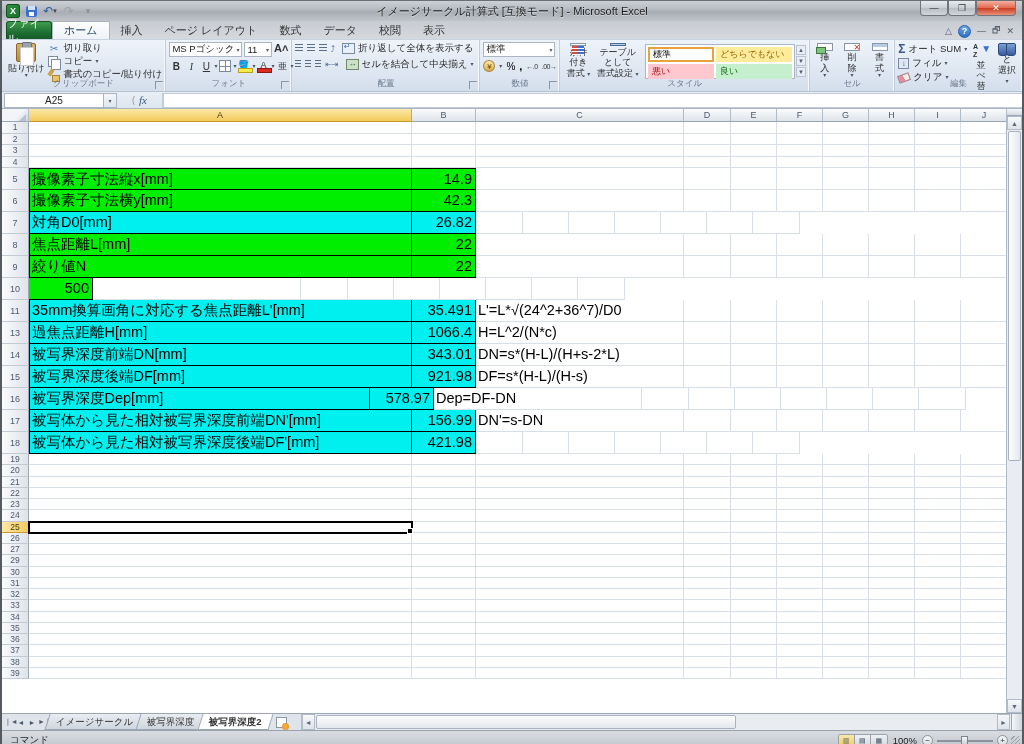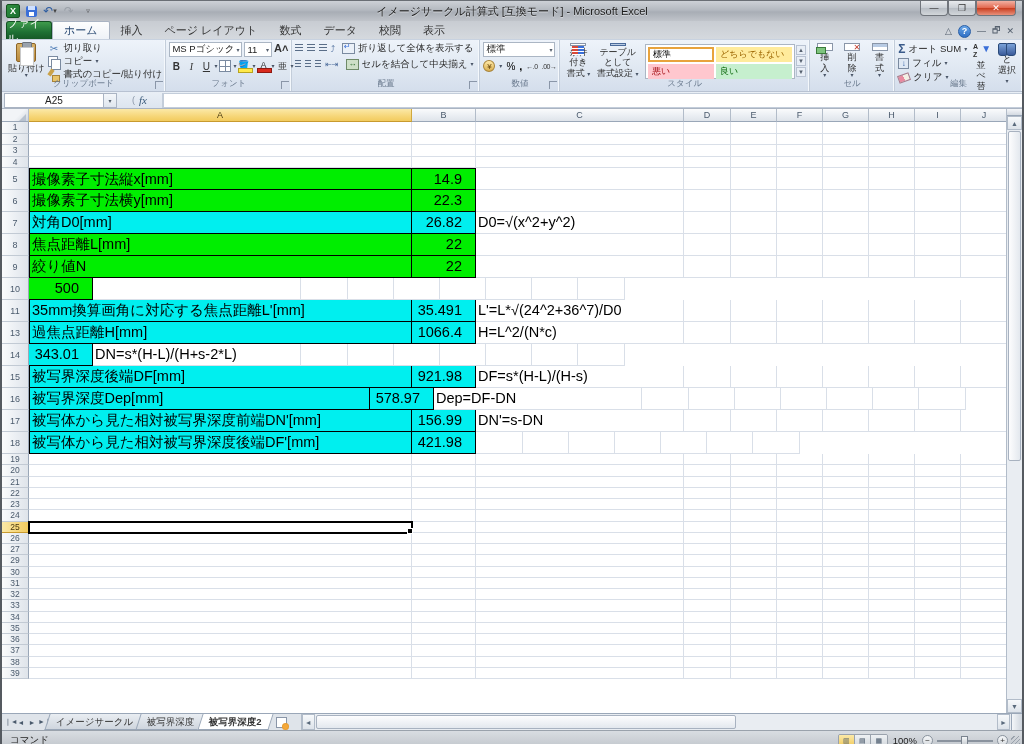--- a/index.html
+++ b/index.html
@@ -173,21 +173,21 @@
   .ch.sel { background:linear-gradient(180deg,#fbe9a8,#f6d678 60%,#f2cb5e); border-right:1px solid #d0a83e; border-bottom:1px solid #c89a2e; color:#4a3a10; }
   #gridbody { position:absolute; left:0; top:13px; width:1007px; height:591px; overflow:hidden; }
   .g-row { display:flex; }
   .rh { width:27px; background:linear-gradient(90deg,#fafbfc,#e9edf2 60%,#dfe4ea);
     border-right:1px solid #9aa7b8; border-bottom:1px solid #c2cad4;
     font-size:8.5px; color:#4a5a6c; display:flex; align-items:center; justify-content:center; }
   .rh.sel { background:linear-gradient(90deg,#fbe9a8,#f2cb5e); border-bottom:1px solid #c89a2e; color:#4a3a10; }
   .gc { border-right:1px solid #d9dfe8; border-bottom:1px solid #d9dfe8; overflow:visible;
     font-size:14.5px; color:#000; white-space:nowrap; line-height:1.45;
     font-family:"Liberation Sans","DejaVu Sans",sans-serif; }
-  .gc.vA { padding-left:2px; } .gc.vB { text-align:right; padding-right:13px; }
+  .gc.vA { padding-left:2px; } .gc.vB { text-align:right; padding-right:3px; }
   .gc.vC { padding-left:2px; z-index:2; position:relative; background:transparent; }
   .gc.boxed { border-right:1px solid #000; border-bottom:1px solid #000; }
   .gc.boxedL { border-left:1px solid #000; }
   .gc.boxedT { border-top:1px solid #000; }
   .row-sm .gc,.row-sm .rh { height:11.5px; }
   .row-lg .gc,.row-lg .rh { height:22px; }
   .row-xs .gc,.row-xs .rh { height:11.25px; }
   .row-lg .rh { font-size:9px; }
   .gc.selcell { outline:2px solid #000; outline-offset:-1px; position:relative; z-index:3; }
   .gc.selcell:after { content:""; position:absolute; right:-2px; bottom:-2px; width:4px; height:4px;
@@ -580,35 +580,34 @@
           <div class="gc vE" style="width: 46px;"></div>
           <div class="gc vF" style="width: 46px;"></div>
           <div class="gc vG" style="width: 46px;"></div>
           <div class="gc vH" style="width: 46px;"></div>
           <div class="gc vI" style="width: 46px;"></div>
           <div class="gc vJ" style="width: 47px;"></div>
         </div>
         <div class="g-row row-lg">
           <div class="rh">6</div>
           <div class="gc vA boxed boxedL" style="width: 383px; background: rgb(0, 238, 0);">撮像素子寸法横y[mm]</div>
-          <div class="gc vB boxed" style="width: 64px; background: rgb(0, 238, 0);">22.3</div>
+          <div class="gc vB boxed" style="width: 64px; background: rgb(0, 238, 0);">42.3</div>
           <div class="gc vC" style="width: 208px;"></div>
           <div class="gc vD" style="width: 47px;"></div>
           <div class="gc vE" style="width: 46px;"></div>
           <div class="gc vF" style="width: 46px;"></div>
           <div class="gc vG" style="width: 46px;"></div>
           <div class="gc vH" style="width: 46px;"></div>
           <div class="gc vI" style="width: 46px;"></div>
           <div class="gc vJ" style="width: 47px;"></div>
         </div>
         <div class="g-row row-lg">
           <div class="rh">7</div>
           <div class="gc vA boxed boxedL" style="width: 383px; background: rgb(0, 239, 239);">対角D0[mm]</div>
           <div class="gc vB boxed" style="width: 64px; background: rgb(0, 239, 239);">26.82</div>
-          <div class="gc vC" style="width: 208px;">D0=√(x^2+y^2)</div>
           <div class="gc vD" style="width: 47px;"></div>
           <div class="gc vE" style="width: 46px;"></div>
           <div class="gc vF" style="width: 46px;"></div>
           <div class="gc vG" style="width: 46px;"></div>
           <div class="gc vH" style="width: 46px;"></div>
           <div class="gc vI" style="width: 46px;"></div>
           <div class="gc vJ" style="width: 47px;"></div>
         </div>
         <div class="g-row row-lg">
           <div class="rh">8</div>
@@ -669,20 +668,21 @@
           <div class="gc vD" style="width: 47px;"></div>
           <div class="gc vE" style="width: 46px;"></div>
           <div class="gc vF" style="width: 46px;"></div>
           <div class="gc vG" style="width: 46px;"></div>
           <div class="gc vH" style="width: 46px;"></div>
           <div class="gc vI" style="width: 46px;"></div>
           <div class="gc vJ" style="width: 47px;"></div>
         </div>
         <div class="g-row row-lg">
           <div class="rh">14</div>
+          <div class="gc vA boxed boxedL" style="width: 383px; background: rgb(0, 239, 239);">被写界深度前端DN[mm]</div>
           <div class="gc vB boxed" style="width: 64px; background: rgb(0, 239, 239);">343.01</div>
           <div class="gc vC" style="width: 208px;">DN=s*(H-L)/(H+s-2*L)</div>
           <div class="gc vD" style="width: 47px;"></div>
           <div class="gc vE" style="width: 46px;"></div>
           <div class="gc vF" style="width: 46px;"></div>
           <div class="gc vG" style="width: 46px;"></div>
           <div class="gc vH" style="width: 46px;"></div>
           <div class="gc vI" style="width: 46px;"></div>
           <div class="gc vJ" style="width: 47px;"></div>
         </div>

